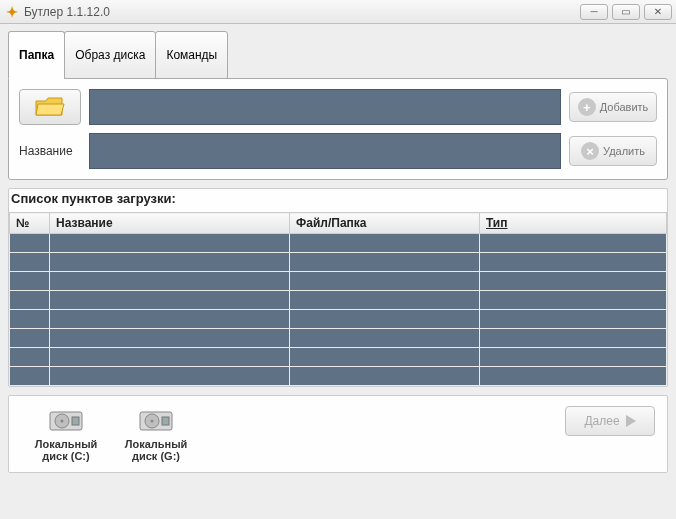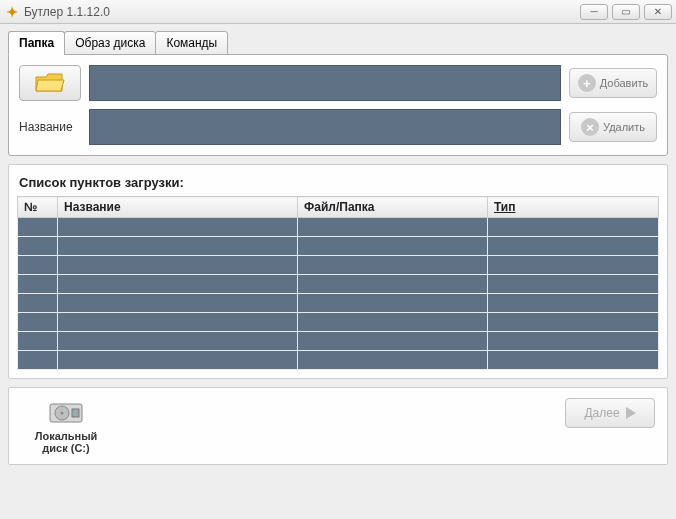--- a/index.html
+++ b/index.html
@@ -41,21 +41,21 @@
   .content {
     padding: 6px 8px;
   }
   .tabs {
     display: flex;
     position: relative;
     top: 1px;
     z-index: 2;
   }
   .tab {
-    padding: 4px 10px;
+    padding: 16px 10px;
     border: 1px solid #aaa;
     background: linear-gradient(to bottom, #fdfdfd, #ebebeb);
     font-size: 12px;
     cursor: pointer;
     margin-right: -1px;
     border-top-left-radius: 3px;
     border-top-right-radius: 3px;
   }
   .tab.active {
     background: #fefefe;
@@ -107,21 +107,20 @@
   }
   .circle-icon {
     width: 18px; height: 18px; border-radius: 50%;
     background: #c8c8c8;
     display: flex; align-items: center; justify-content: center;
     color: #fff; font-size: 13px; font-weight: bold;
   }
   .group {
     border: 1px solid #ccc;
     border-radius: 2px;
-    padding: 8px;
     margin-top: 8px;
     background: #fefefe;
   }
   .group-title {
     font-size: 13px;
     font-weight: bold;
     margin: 2px 0 6px 2px;
     color: #222;
   }
   .grid {
@@ -303,20 +302,31 @@
       <div class="disk-icon-wrap">
         <svg width="36" height="28" viewBox="0 0 36 28">
           <rect x="2" y="6" width="32" height="18" rx="2" fill="#d8d8d8" stroke="#888"></rect>
           <circle cx="14" cy="15" r="7" fill="#bfbfbf" stroke="#888"></circle>
           <circle cx="14" cy="15" r="1.5" fill="#888"></circle>
           <rect x="24" y="11" width="7" height="8" fill="#9aa" stroke="#777"></rect>
         </svg>
       </div>
       <div>Локальный диск (C:)</div>
     </div>
+    <div class="disk">
+      <div class="disk-icon-wrap">
+        <svg width="36" height="28" viewBox="0 0 36 28">
+          <rect x="2" y="6" width="32" height="18" rx="2" fill="#d8d8d8" stroke="#888"></rect>
+          <circle cx="14" cy="15" r="7" fill="#bfbfbf" stroke="#888"></circle>
+          <circle cx="14" cy="15" r="1.5" fill="#888"></circle>
+          <rect x="24" y="11" width="7" height="8" fill="#9aa" stroke="#777"></rect>
+        </svg>
+      </div>
+      <div>Локальный диск (G:)</div>
+    </div>
 
     <div class="nav-btns">
       <div class="nav-btn disabled">
         <span>Далее</span>
         <span class="arrow-right"></span>
       </div>
     </div>
   </div>
 </div>
 

